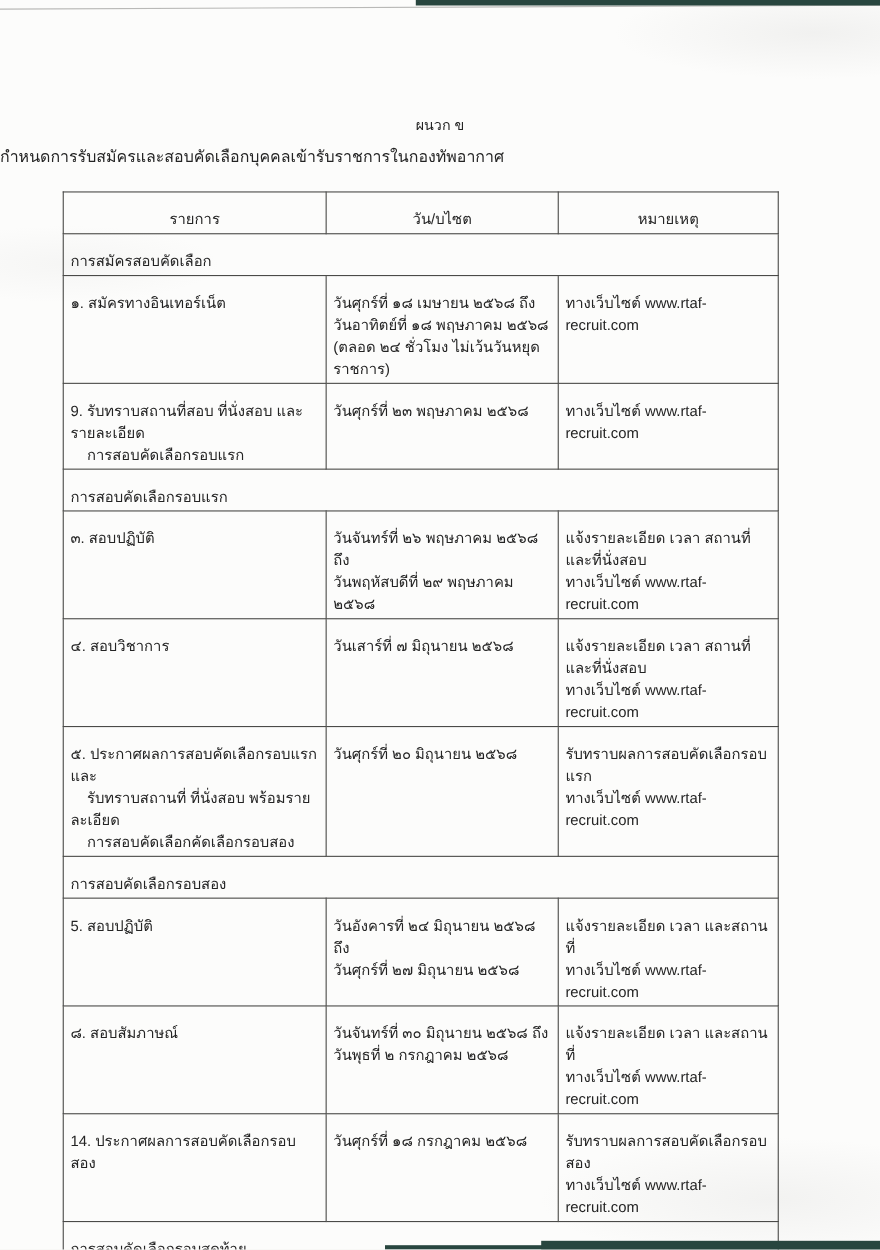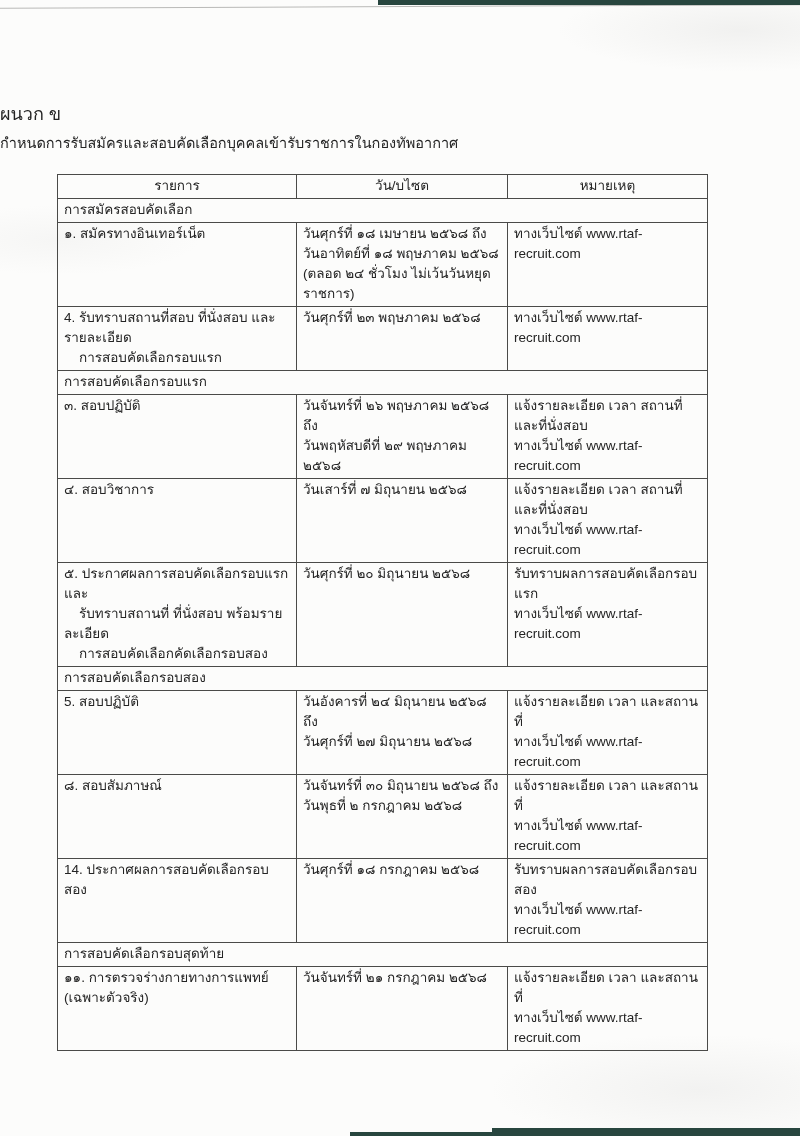--- a/index.html
+++ b/index.html
@@ -29,40 +29,40 @@
     position:absolute;top:0;left:378px;width:422px;height:5px;
   }
   .strip-bottom-thin{
     position:absolute;bottom:0;left:350px;width:460px;height:4px;
   }
   .strip-bottom-thick{
     position:absolute;bottom:0;left:492px;width:308px;height:8px;
   }
   .annex{
     margin:104px 0 0 0;
-    text-align:left;
-    font-size:18px;line-height:20px;
+    text-align:center;
+    font-size:13px;line-height:20px;
   }
   .doc-title{
     margin:8px 0 0 0;
     text-align:left;
     font-size:14.5px;line-height:22px;
   }
   table.schedule{
     margin:20px 0 0 57px;
     width:650px;
     border-collapse:collapse;
     table-layout:fixed;
     font-size:13.5px;
   }
   table.schedule th, table.schedule td{
     border:1px solid #4a4a48;
     vertical-align:top;
     line-height:20px;
-    padding:1px 6px 2px 6px;
+    padding:15px 6px 2px 6px;
     white-space:pre-wrap;
     font-weight:normal;
     overflow:hidden;
   }
   table.schedule th{ text-align:center; }
   td.section-cell{ padding-left:5px; }
 </style>
 </head>
 <body>
 
@@ -94,21 +94,21 @@
         <td class="section-cell" colspan="3">การสมัครสอบคัดเลือก</td>
       </tr>
       <tr>
         <td>๑. สมัครทางอินเทอร์เน็ต</td>
         <td>วันศุกร์ที่ ๑๘ เมษายน ๒๕๖๘ ถึง
 วันอาทิตย์ที่ ๑๘ พฤษภาคม ๒๕๖๘
 (ตลอด ๒๔ ชั่วโมง ไม่เว้นวันหยุดราชการ)</td>
         <td>ทางเว็บไซต์ www.rtaf-recruit.com</td>
       </tr>
       <tr>
-        <td>4. รับทราบสถานที่สอบ ที่นั่งสอบ และรายละเอียด
+        <td>9. รับทราบสถานที่สอบ ที่นั่งสอบ และรายละเอียด
     การสอบคัดเลือกรอบแรก</td>
         <td>วันศุกร์ที่ ๒๓ พฤษภาคม ๒๕๖๘</td>
         <td>ทางเว็บไซต์ www.rtaf-recruit.com</td>
       </tr>
       <tr>
         <td class="section-cell" colspan="3">การสอบคัดเลือกรอบแรก</td>
       </tr>
       <tr>
         <td>๓. สอบปฏิบัติ</td>
         <td>วันจันทร์ที่ ๒๖ พฤษภาคม ๒๕๖๘ ถึง

